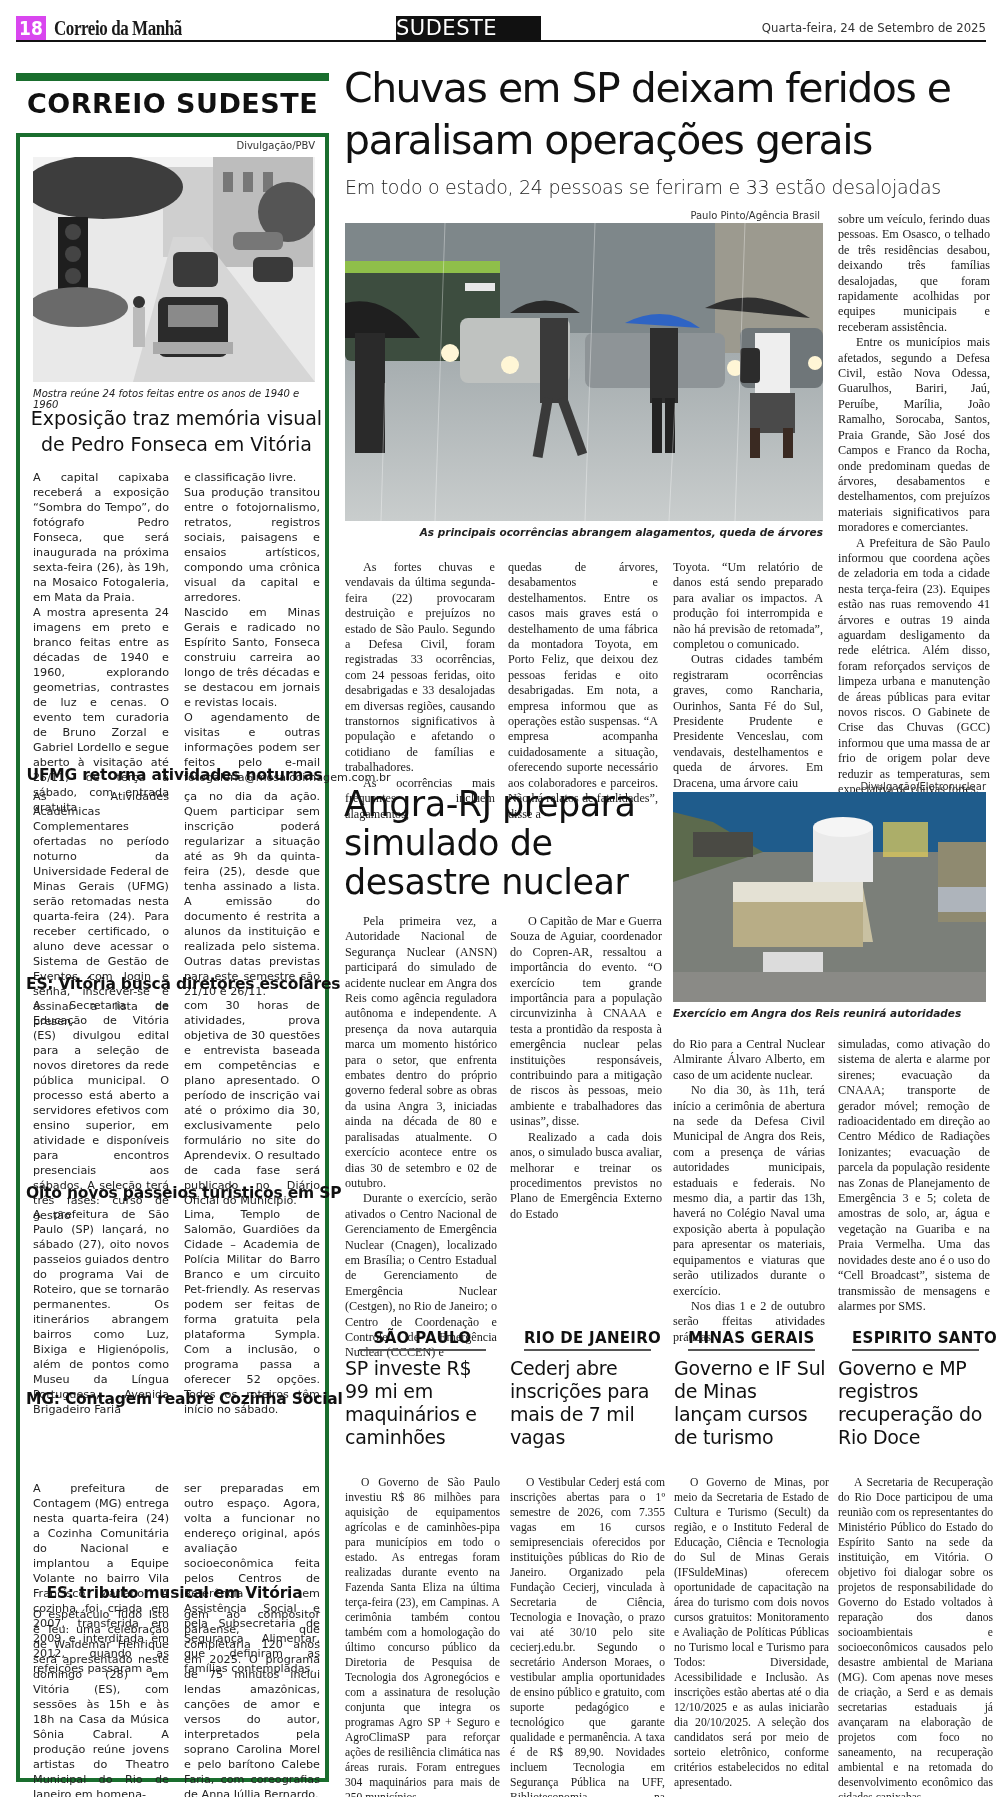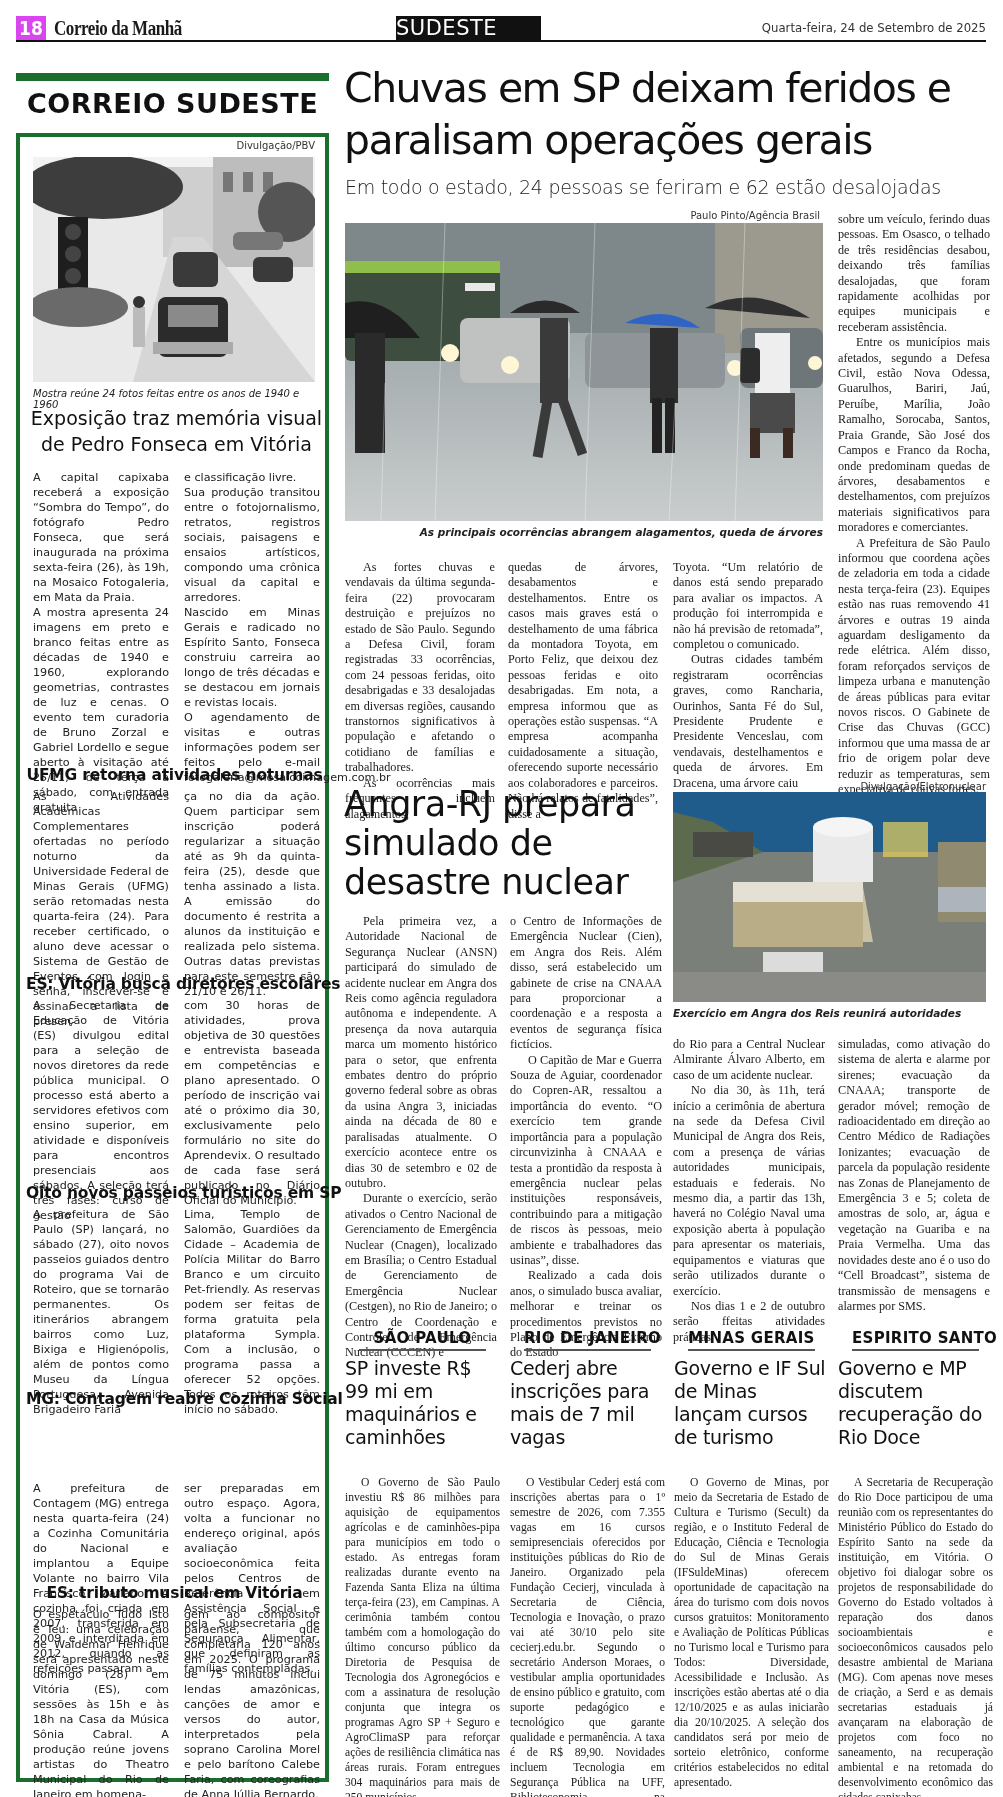--- a/index.html
+++ b/index.html
@@ -135,21 +135,21 @@
   </div>
 
   <h3 class="brief-title" style="top:1447px;">ES: tributo musical em Vitória</h3>
   <div class="brief-cols" style="top:1470px;">
     <div class="brief-col">O espetáculo Tudo Isto é Teu: uma celebração de Waldemar Henrique será apresentado neste domingo (28) em Vitória (ES), com sessões às 15h e às 18h na Casa da Música Sônia Cabral. A produção reúne jovens artistas do Theatro Municipal do Rio de Janeiro em homena-</div>
     <div class="brief-col">gem ao compositor paraense, que completaria 120 anos em 2025. O programa de 75 minutos inclui lendas amazônicas, canções de amor e versos do autor, interpretados pela soprano Carolina Morel e pelo barítono Calebe Faria, com coreografias de Anna Júllia Bernardo.</div>
   </div>
 </aside>
 
 <h1 class="main-headline">Chuvas em SP deixam feridos e paralisam operações gerais</h1>
-<div class="main-subhead">Em todo o estado, 24 pessoas se feriram e 62 estão desalojadas</div>
+<div class="main-subhead">Em todo o estado, 24 pessoas se feriram e 33 estão desalojadas</div>
 <div class="credit-sm main-credit">Paulo Pinto/Agência Brasil</div>
 <div class="main-photo">
   <svg width="478" height="298" viewBox="0 0 478 298">
     <defs>
       <linearGradient id="rg" x1="0" y1="0" x2="0" y2="1">
         <stop offset="0" stop-color="#8d9699"></stop>
           <stop offset="0.5" stop-color="#a9b0b2"></stop>
           <stop offset="1" stop-color="#c9cdcd"></stop>
       </linearGradient>
     </defs>
@@ -231,21 +231,20 @@
     <rect x="0" y="180" width="313" height="30" fill="#8a8a86"></rect>
   </svg>
 </div>
 <div class="angra-caption">Exercício em Angra dos Reis reunirá autoridades</div>
 
 <div class="body-col" style="left:345px; top:914px; width:152px;">
   <p>Pela primeira vez, a Autoridade Nacional de Segurança Nuclear (ANSN) participará do simulado de acidente nuclear em Angra dos Reis como agência reguladora autônoma e independente. A presença da nova autarquia marca um momento histórico para o setor, que enfrenta embates dentro do próprio governo federal sobre as obras da usina Angra 3, iniciadas ainda na década de 80 e paralisadas atualmente. O exercício acontece entre os dias 30 de setembro e 02 de outubro.</p>
   <p>Durante o exercício, serão ativados o Centro Nacional de Gerenciamento de Emergência Nuclear (Cnagen), localizado em Brasília; o Centro Estadual de Gerenciamento de Emergência Nuclear (Cestgen), no Rio de Janeiro; o Centro de Coordenação e Controle de Emergência Nuclear (CCCEN) e</p>
 </div>
 <div class="body-col" style="left:510px; top:914px; width:152px;">
-  <p class="noindent">o Centro de Informações de Emergência Nuclear (Cien), em Angra dos Reis. Além disso, será estabelecido um gabinete de crise na CNAAA para proporcionar a coordenação e a resposta a eventos de segurança física fictícios.</p>
   <p>O Capitão de Mar e Guerra Souza de Aguiar, coordenador do Copren-AR, ressaltou a importância do evento. “O exercício tem grande importância para a população circunvizinha à CNAAA e testa a prontidão da resposta à emergência nuclear pelas instituições responsáveis, contribuindo para a mitigação de riscos às pessoas, meio ambiente e trabalhadores das usinas”, disse.</p>
   <p>Realizado a cada dois anos, o simulado busca avaliar, melhorar e treinar os procedimentos previstos no Plano de Emergência Externo do Estado</p>
 </div>
 <div class="body-col" style="left:673px; top:1037px; width:152px;">
   <p class="noindent">do Rio para a Central Nuclear Almirante Álvaro Alberto, em caso de um acidente nuclear.</p>
   <p>No dia 30, às 11h, terá início a cerimônia de abertura na sede da Defesa Civil Municipal de Angra dos Reis, com a presença de várias autoridades municipais, estaduais e federais. No mesmo dia, a partir das 13h, haverá no Colégio Naval uma exposição aberta à população para apresentar os materiais, equipamentos e viaturas que serão utilizados durante o exercício.</p>
   <p>Nos dias 1 e 2 de outubro serão ffeitas atividades práticas</p>
 </div>
 <div class="body-col" style="left:838px; top:1037px; width:152px;">
   <p class="noindent">simuladas, como ativação do sistema de alerta e alarme por sirenes; evacuação da CNAAA; transporte de gerador móvel; remoção de radioacidentado em direção ao Centro Médico de Radiações Ionizantes; evacuação de parcela da população residente nas Zonas de Planejamento de Emergência 3 e 5; coleta de amostras de solo, ar, água e vegetação na Guariba e na Praia Vermelha. Uma das novidades deste ano é o uso do “Cell Broadcast”, sistema de transmissão de mensagens e alarmes por SMS.</p>
@@ -270,17 +269,17 @@
 <section class="region" style="left:674px; top:1329px;">
   <div class="region-label">MINAS GERAIS</div>
   <h3 class="region-headline">Governo e IF Sul de Minas lançam cursos de turismo</h3>
   <div class="region-body">
       <p>O Governo de Minas, por meio da Secretaria de Estado de Cultura e Turismo (Secult) da região, e o Instituto Federal de Educação, Ciência e Tecnologia do Sul de Minas Gerais (IFSuldeMinas) oferecem oportunidade de capacitação na área do turismo com dois novos cursos gratuitos: Monitoramento e Avaliação de Políticas Públicas no Turismo local e Turismo para Todos: Diversidade, Acessibilidade e Inclusão. As inscrições estão abertas até o dia 12/10/2025 e as aulas iniciarão dia 20/10/2025. A seleção dos candidatos será por meio de sorteio eletrônico, conforme critérios estabelecidos no edital apresentado.</p>
     </div>
 </section>
 
 <section class="region" style="left:838px; top:1329px;">
   <div class="region-label">ESPIRITO SANTO</div>
-  <h3 class="region-headline">Governo e MP discutem recuperação do Rio Doce</h3>
+  <h3 class="region-headline">Governo e MP registros recuperação do Rio Doce</h3>
   <div class="region-body">
       <p>A Secretaria de Recuperação do Rio Doce participou de uma reunião com os representantes do Ministério Público do Estado do Espírito Santo na sede da instituição, em Vitória. O objetivo foi dialogar sobre os projetos de responsabilidade do Governo do Estado voltados à reparação dos danos socioambientais e socioeconômicos causados pelo desastre ambiental de Mariana (MG). Com apenas nove meses de criação, a Serd e as demais secretarias estaduais já avançaram na elaboração de projetos com foco no saneamento, na recuperação ambiental e na retomada do desenvolvimento econômico das cidades capixabas.</p>
     </div>
 </section>
 
 </body></html>

